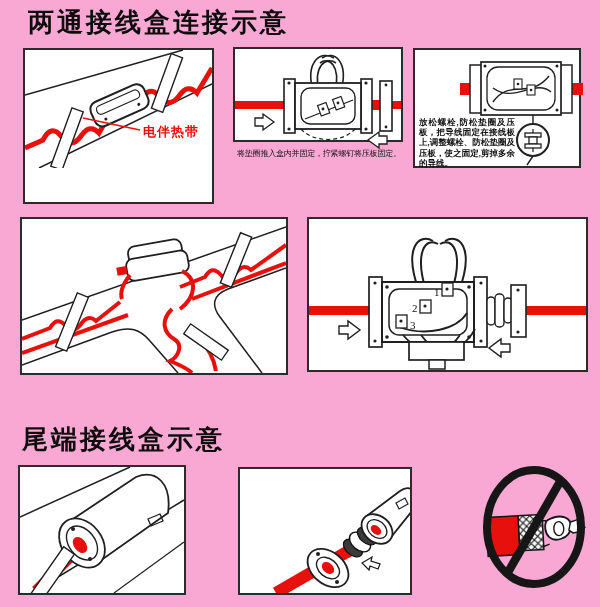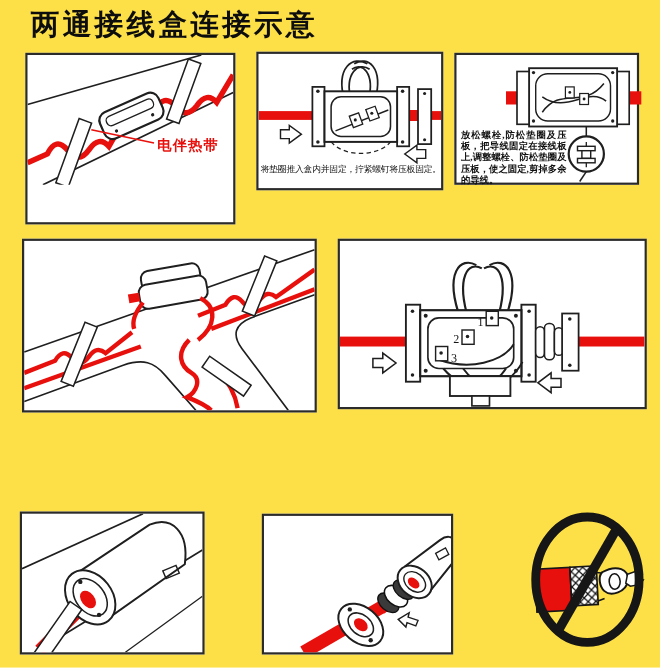--- a/index.html
+++ b/index.html
@@ -1,16 +1,16 @@
 <!DOCTYPE html>
 <html><head>
 <meta charset="utf-8">
 <style>
   html,body{margin:0;padding:0;background:#ffffff;}
-  .page{position:relative;width:600px;height:607px;background:#fde047;overflow:hidden;
+  .page{position:relative;width:600px;height:607px;background:#f9a8d4;overflow:hidden;
         font-family:"Liberation Serif","DejaVu Serif",serif;color:#111;}
   .sec-title{position:absolute;font-weight:700;font-size:26px;letter-spacing:3px;
              color:#0d0d0d;white-space:nowrap;}
   .panel{position:absolute;border:2px solid #2b2b2b;background:#fff;box-sizing:border-box;}
   .panel svg{position:absolute;left:0;top:0;}
   .caption-row{position:absolute;font-size:16.5px;letter-spacing:0.5px;white-space:nowrap;color:#161616;}
   .mini-caption{position:absolute;left:2px;right:2px;top:99px;text-align:center;
                 font-size:8px;letter-spacing:-0.2px;white-space:nowrap;color:#101010;}
   .wiring-text{position:absolute;left:4px;top:67px;width:96px;font-size:8.5px;line-height:1.2;
                text-align:justify;color:#101010;font-weight:600;}
@@ -44,21 +44,21 @@
         <rect class="kf" stroke-width="2" x="65" y="42" width="58" height="26" rx="8"></rect>
         <rect class="kf" stroke-width="1.2" x="71" y="47" width="46" height="9" rx="4"></rect>
         <circle cx="76" cy="62" r="1.5" fill="#1f1f1f"></circle>
         <circle cx="112" cy="62" r="1.5" fill="#1f1f1f"></circle>
       </g>
       <path class="red" stroke-width="1.5" d="M115,80 L58,68"></path>
       <text class="lbl" x="118" y="86">电伴热带</text>
     </svg>
   </div>
 
-  <div class="panel" style="left:233px;top:47px;width:170px;height:126px;">
+  <div class="panel" style="left:233px;top:47px;width:170px;height:95px;">
     <svg width="166" height="118" viewBox="0 0 166 118">
       <rect class="redf" x="0" y="52" width="49" height="8"></rect>
       <rect class="redf" x="137" y="51" width="8" height="10"></rect>
       <rect class="redf" x="156" y="52" width="10" height="8"></rect>
       <g>
         <path class="k" stroke-width="1.6" d="M78,42 C70,12 86,1 99,9"></path>
         <path class="k" stroke-width="1.6" d="M84,42 C78,17 91,7 101,14"></path>
         <path class="k" stroke-width="1.6" d="M106,42 C114,12 99,1 87,9"></path>
         <path class="k" stroke-width="1.6" d="M100,42 C106,17 94,7 85,14"></path>
       </g>
@@ -199,20 +199,21 @@
           <circle cx="172" cy="122" r="1.6"></circle>
         <circle cx="209" cy="71" r="1.6"></circle>
           <circle cx="209" cy="113" r="1.6"></circle>
       </g>
       <path class="kf" stroke-width="1.4" d="M0,5 h9 v-5 l12,9 -12,9 v-5 h-9 z" transform="translate(30,102)"></path>
       <path class="kf" stroke-width="1.4" d="M0,5 h9 v-5 l12,9 -12,9 v-5 h-9 z" transform="translate(201,120) scale(-1,1)"></path>
     </svg>
   </div>
 
 
+  <div class="sec-title" style="left:22px;top:422px;">尾端接线盒示意</div>
 
   <div class="panel" style="left:18px;top:465px;width:168px;height:130px;">
     <svg width="164" height="126" viewBox="0 0 164 126">
       <path class="k" stroke-width="1.5" d="M0,50 L110,0"></path>
       <path class="k" stroke-width="1.5" d="M12,126 L164,33"></path>
       <path class="k" stroke-width="1.2" d="M94,126 L164,75"></path>
       <path class="red" stroke-width="11" d="M16,124 L60,80"></path>
       <path class="kf" stroke-width="1.8" d="M50,54 L116,10 C136,2 152,16 148,46 L80,94 Q56,100 50,54 z"></path>
       <path class="k" stroke-width="1.3" d="M128,52 l12,-5 l3,7 l-12,5 z"></path>
       <ellipse class="kf" stroke-width="1.8" cx="62" cy="76" rx="20" ry="27" transform="rotate(-38 62 76)"></ellipse>

